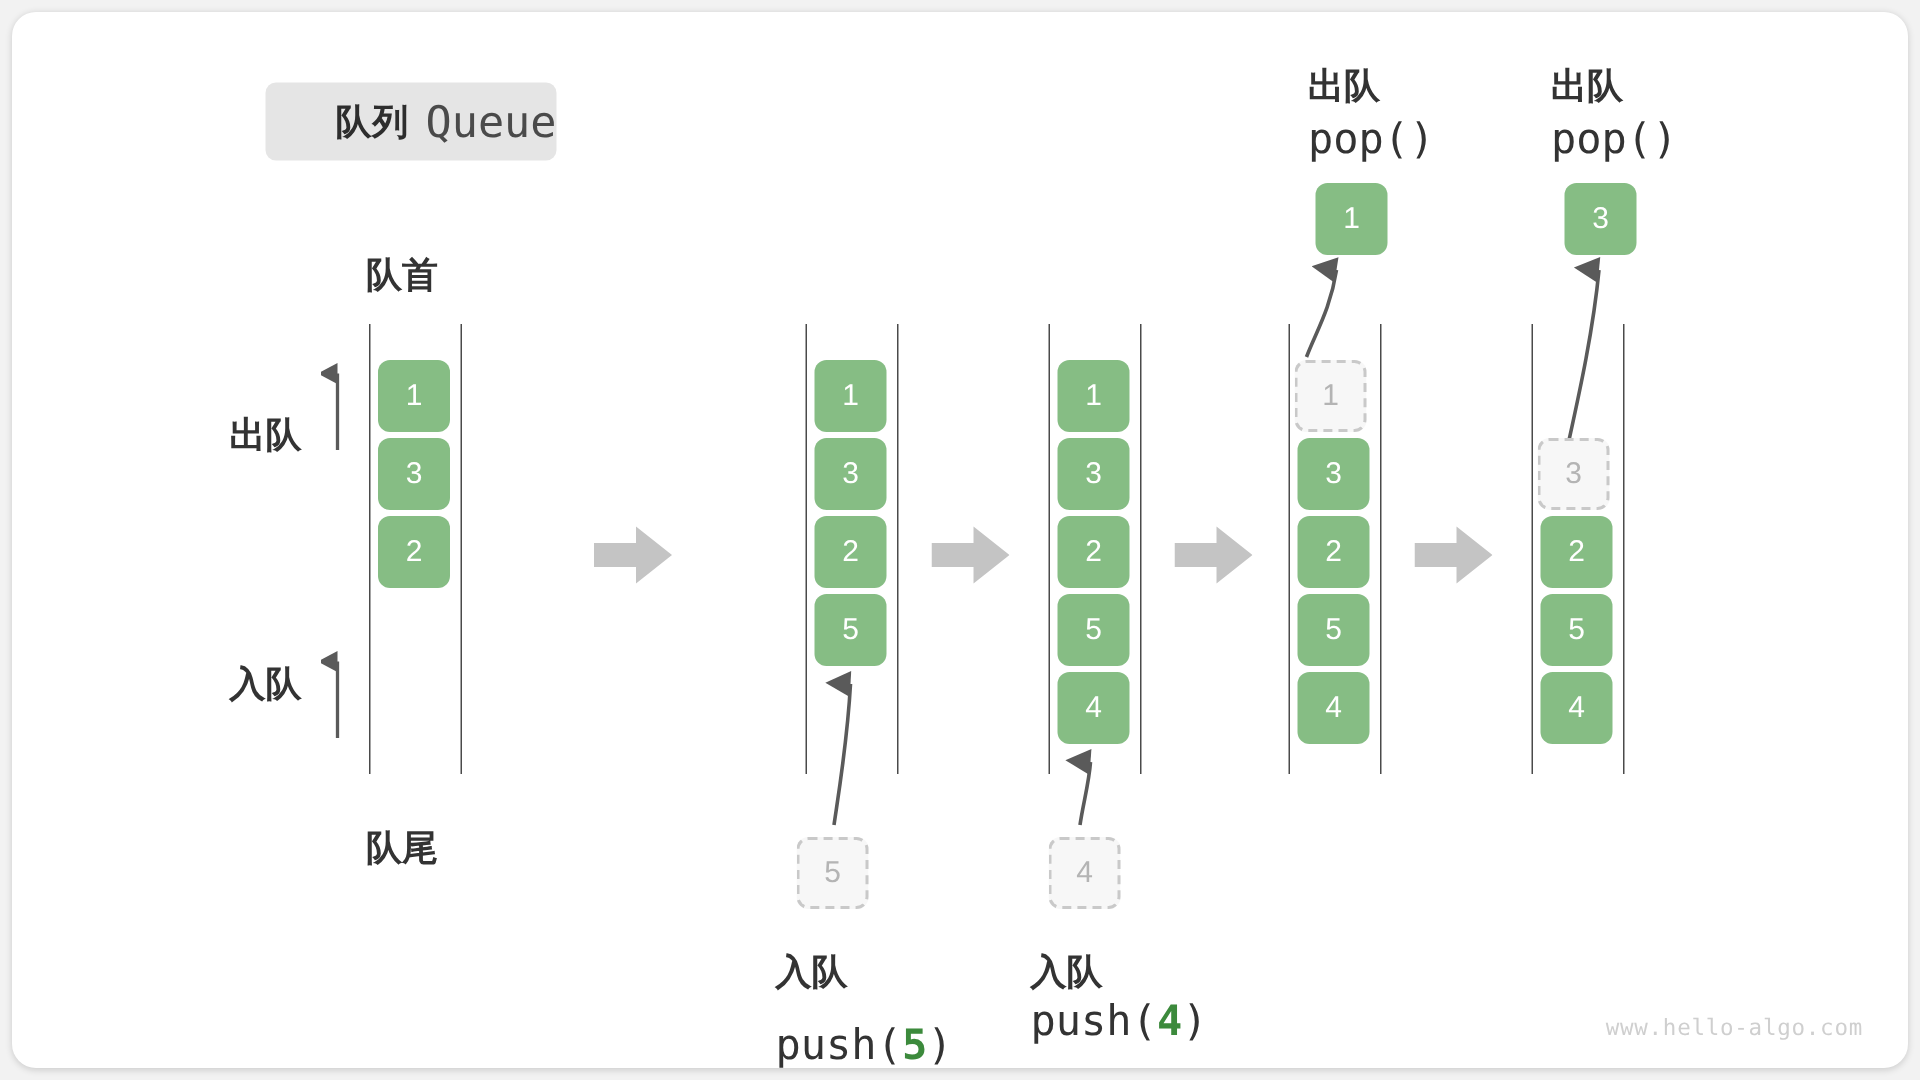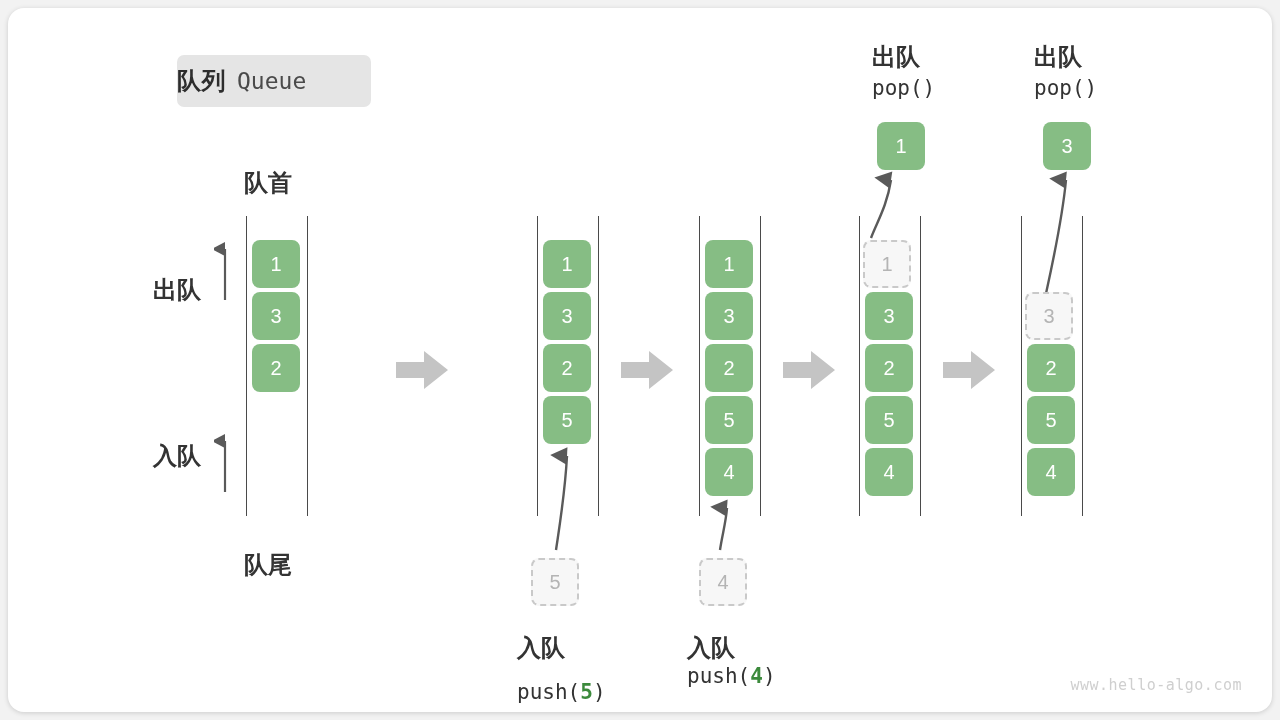--- a/index.html
+++ b/index.html
@@ -32,45 +32,45 @@
   .abs { position: absolute; }
 
   
   #title-badge {
     left: 169px; top: 47px;
     width: 194px; height: 52px;
     background: #e5e5e5;
     border-radius: 7px;
     display: flex;
     align-items: center;
-    justify-content: flex-start;
+    justify-content: flex-end;
     gap: 11px;
   }
   #title-badge .cn {
     font-size: 24px;
     font-weight: bold;
     color: #2d2d2d;
     letter-spacing: 0.5px;
   }
   #title-badge .en {
     font-family: "DejaVu Sans Mono", "Liberation Mono", monospace;
-    font-size: 23px;
+    font-size: 29px;
     color: #4a4a4a;
   }
 
   
   .cn-label {
     font-size: 24px;
     font-weight: bold;
     color: #333333;
     white-space: nowrap;
   }
   .mono-label {
     font-family: "DejaVu Sans Mono", "Liberation Mono", monospace;
-    font-size: 21px;
+    font-size: 28px;
     color: #333333;
     white-space: nowrap;
   }
   .mono-label .arg { color: #3c8a3c; font-weight: bold; }
 
   
   .rail {
     width: 1px;
     background: #4a4a4a;
   }

